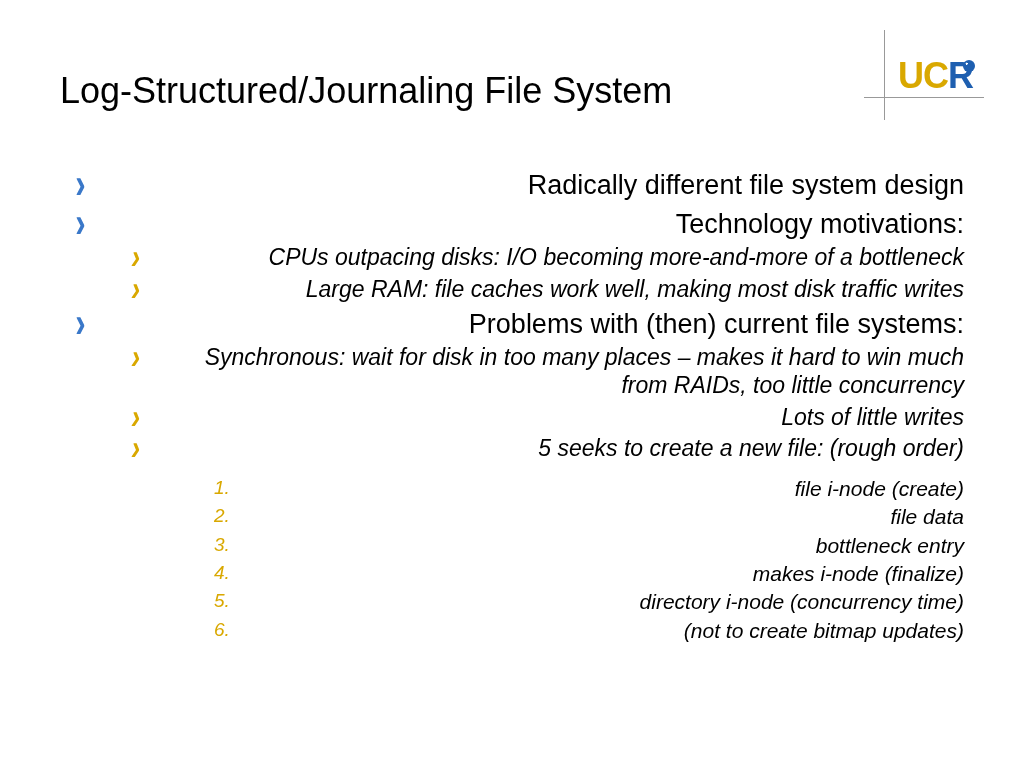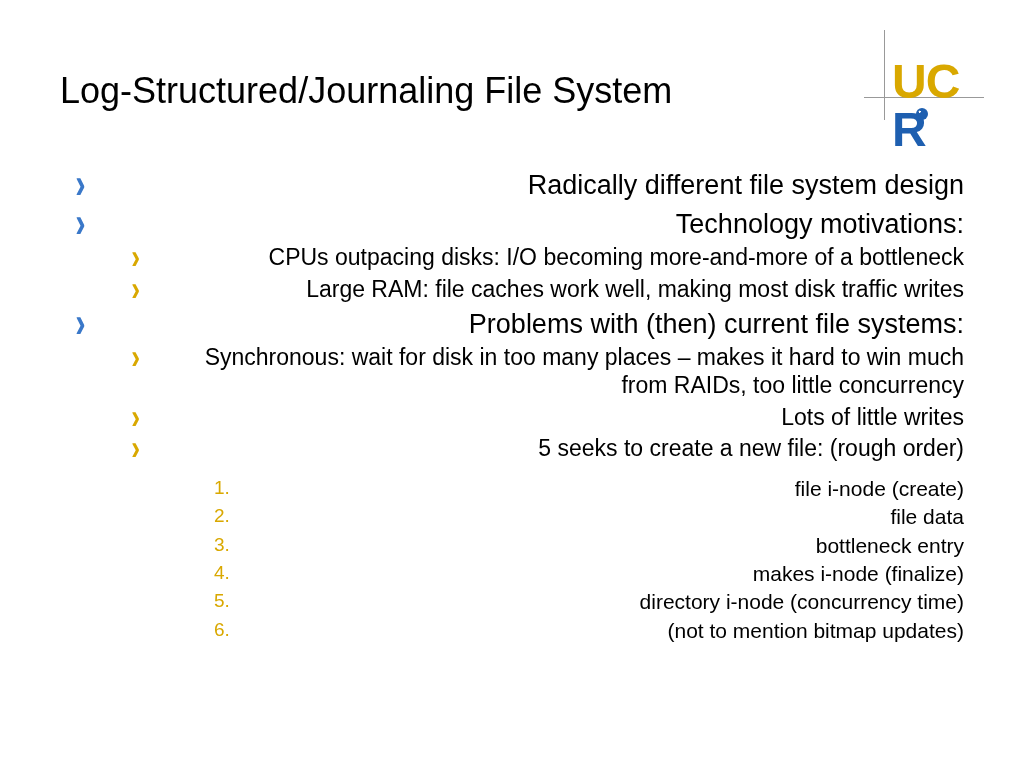--- a/index.html
+++ b/index.html
@@ -1,30 +1,30 @@
 <!DOCTYPE html>
 <html><head>
 <meta charset="utf-8">
 <style>
   * { margin: 0; padding: 0; box-sizing: border-box; }
   html, body { width: 1024px; height: 768px; background: #fff; font-family: Arial, Helvetica, sans-serif; color: #000; }
   .slide { position: relative; width: 1024px; height: 768px; padding: 70px 60px 40px 60px; }
   .logo { position: absolute; top: 30px; right: 40px; width: 120px; height: 90px; }
   .logo .hline { position: absolute; top: 67px; left: 0; width: 120px; height: 1px; background: #999; }
   .logo .vline { position: absolute; top: 0; left: 20px; width: 1px; height: 90px; background: #999; }
-  .logo .letters { position: absolute; top: 28px; left: 28px; font-family: Arial, sans-serif; font-weight: 900; font-size: 48px; letter-spacing: -1px; line-height: 1; }
+  .logo .letters { position: absolute; top: 28px; left: 34px; font-family: Arial, sans-serif; font-weight: 900; font-size: 36px; letter-spacing: -1px; line-height: 1; }
   .logo .u { color: #d9a800; }
   .logo .c { color: #d9a800; }
   .logo .r { color: #1e5fb0; position: relative; display: inline-block; }
   .logo .r::after { content: ""; position: absolute; top: 2px; right: -2px; width: 12px; height: 12px; border-radius: 50%; background: radial-gradient(circle at 30% 30%, #fff 0%, #fff 10%, transparent 11%), conic-gradient(#1e5fb0 0deg, #1e5fb0 360deg); box-shadow: inset 0 0 0 2px #1e5fb0; }
   .title { font-size: 36px; font-weight: normal; margin-bottom: 56px; }
   ul.level1 { list-style: none; padding-left: 16px; }
   ul.level1 > li { position: relative; padding-left: 34px; font-size: 27px; line-height: 1.3; margin-bottom: 4px; text-align: right; }
   ul.level1 > li::before { content: "›"; position: absolute; left: 0; top: 0; color: #3a78c9; font-weight: 900; font-size: 26px; transform: scaleY(1.6) scaleX(1.2); }
-  ul.level2 { list-style: none; padding-left: 22px; margin-top: 2px; }
+  ul.level2 { list-style: none; padding-left: 22px; margin-top: 2px; font-style: italic; }
   ul.level2 > li { position: relative; padding-left: 32px; font-size: 23px; line-height: 1.2; margin-bottom: 4px; }
   ul.level2 > li::before { content: "›"; position: absolute; left: 0; top: 0; color: #d9a800; font-weight: 900; font-size: 22px; transform: scaleY(1.6) scaleX(1.2); }
   ol.level3 { list-style: none; padding-left: 50px; margin-top: 12px; counter-reset: l3; }
   ol.level3 > li { position: relative; padding-left: 26px; font-size: 21px; line-height: 1.35; counter-increment: l3; }
   ol.level3 > li::before { content: counter(l3) "."; position: absolute; left: 0; top: 0; color: #d9a800; font-size: 19px; }
 </style>
 </head>
 <body>
 
 <div class="slide">
@@ -54,20 +54,20 @@
         <li><span>Synchronous: wait for disk in too many places – makes it hard to win much from RAIDs, too little concurrency</span></li>
         <li><span>Lots of little writes</span></li>
         <li>
           <span>5 seeks to create a new file: (rough order)</span>
           <ol class="level3">
             <li><span>file i-node (create)</span></li>
             <li><span>file data</span></li>
             <li><span>bottleneck entry</span></li>
             <li><span>makes i-node (finalize)</span></li>
             <li><span>directory i-node (concurrency time)</span></li>
-            <li><span>(not to mention bitmap updates)</span></li>
+            <li><span>(not to create bitmap updates)</span></li>
           </ol>
         </li>
       </ul>
     </li>
   </ul>
 
 </div>
 
 </body></html>

